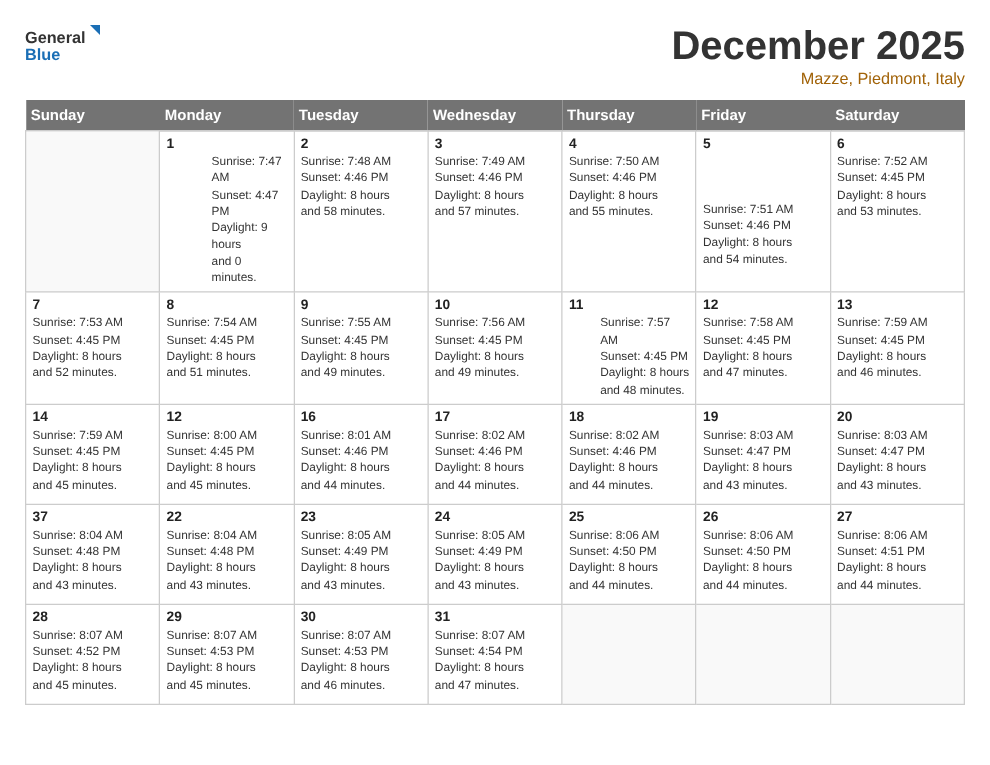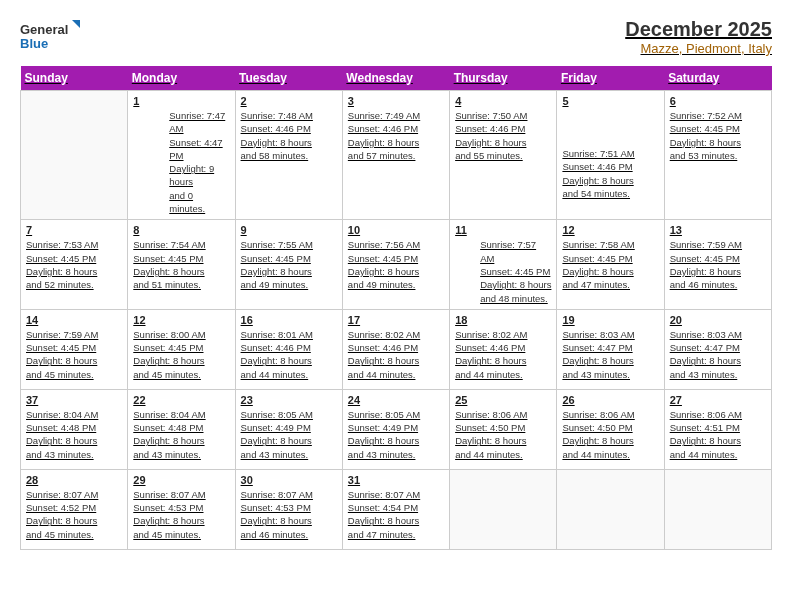--- a/index.html
+++ b/index.html
@@ -8,52 +8,51 @@
       background: #fff;
       width: 792px;
       height: 612px;
       overflow: hidden;
     }
     .page {
       width: 792px;
       height: 576px;
       padding: 18px 20px 12px 20px;
       background: #fff;
-      text-decoration: underline;
     }
     .header {
       display: flex;
       justify-content: space-between;
       align-items: flex-start;
       margin-bottom: 10px;
     }
     .logo {
       display: flex;
       align-items: center;
       gap: 4px;
     }
     .title-block {
       text-align: right;
     }
     .month-title {
-      font-size: 20px;
+      font-size: 32px;
       font-weight: bold;
       color: #333;
     }
     .location {
       font-size: 13px;
       color: #a16207;
     }
     .calendar {
       width: 100%;
       border-collapse: collapse;
       font-size: 10.5px;
     }
     .calendar thead th {
-      background: #a21caf;
+      background: #737373;
       color: #fff;
       padding: 5px 4px;
       text-align: left;
       font-size: 12px;
       font-weight: bold;
     }
     .calendar tbody td {
       border: 1px solid #ccc;
       vertical-align: top;
       padding: 4px 5px;

